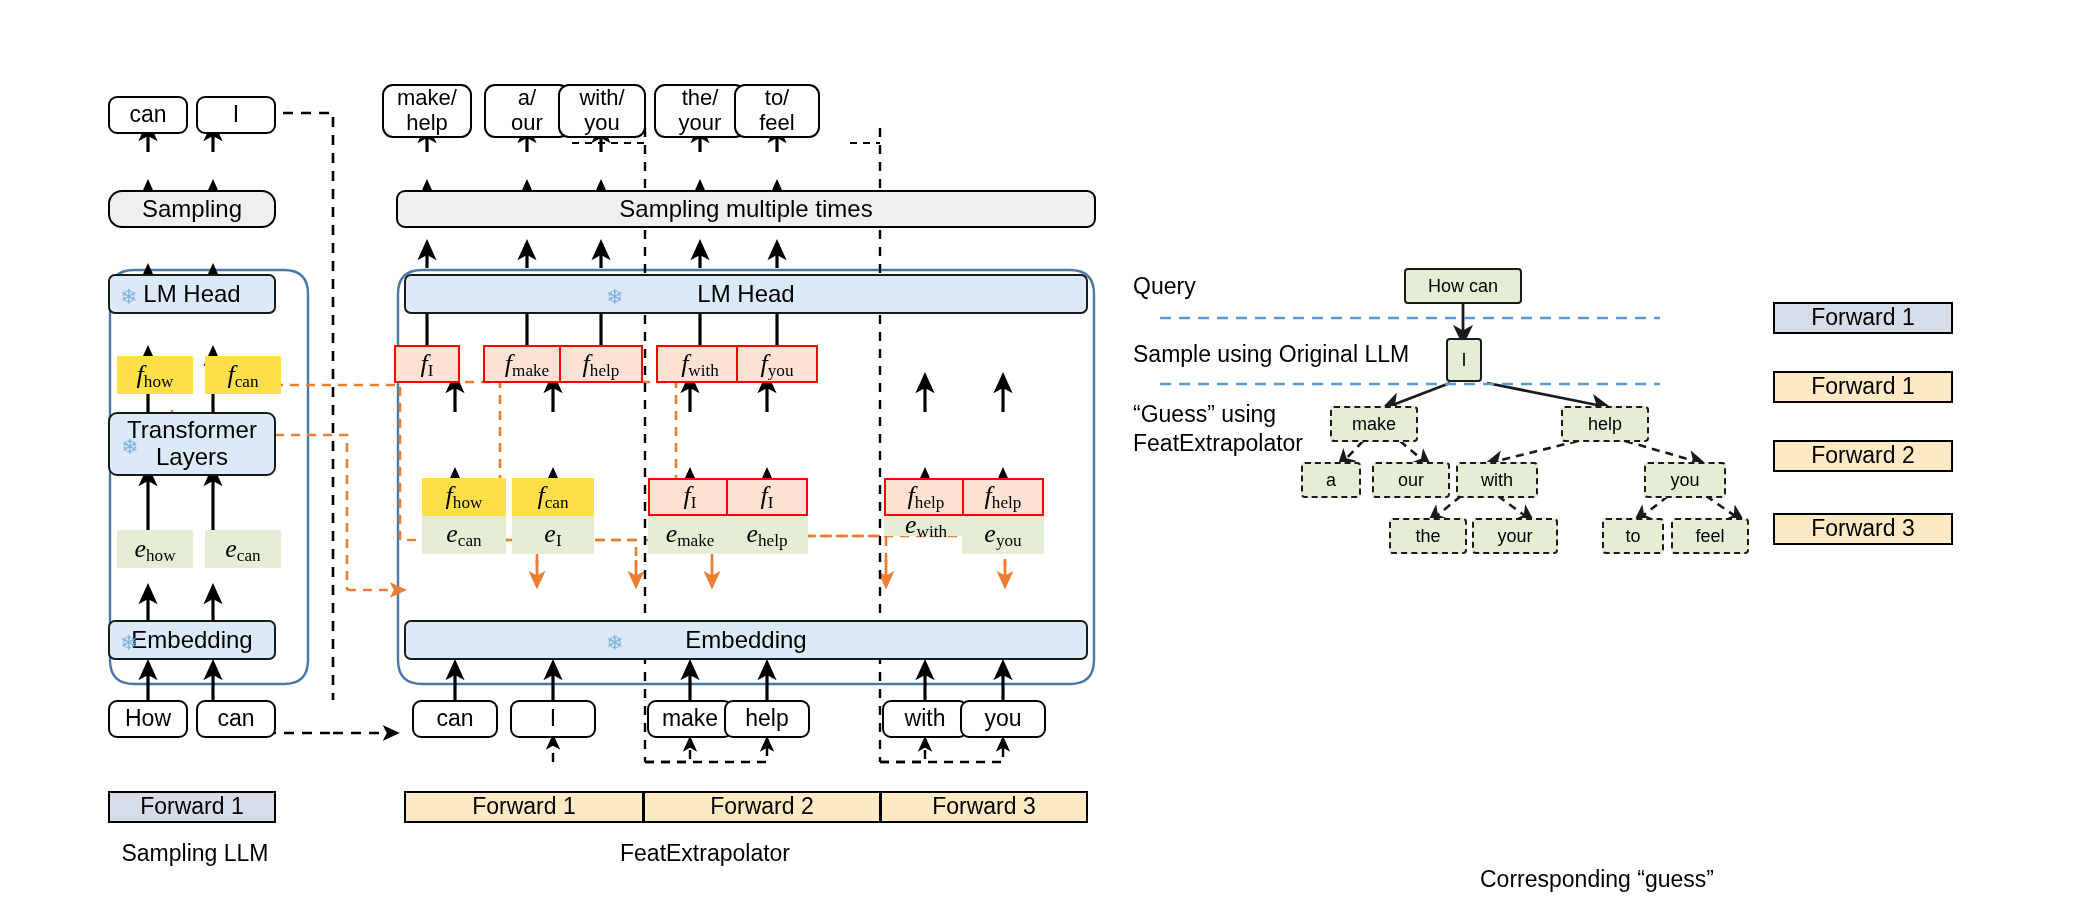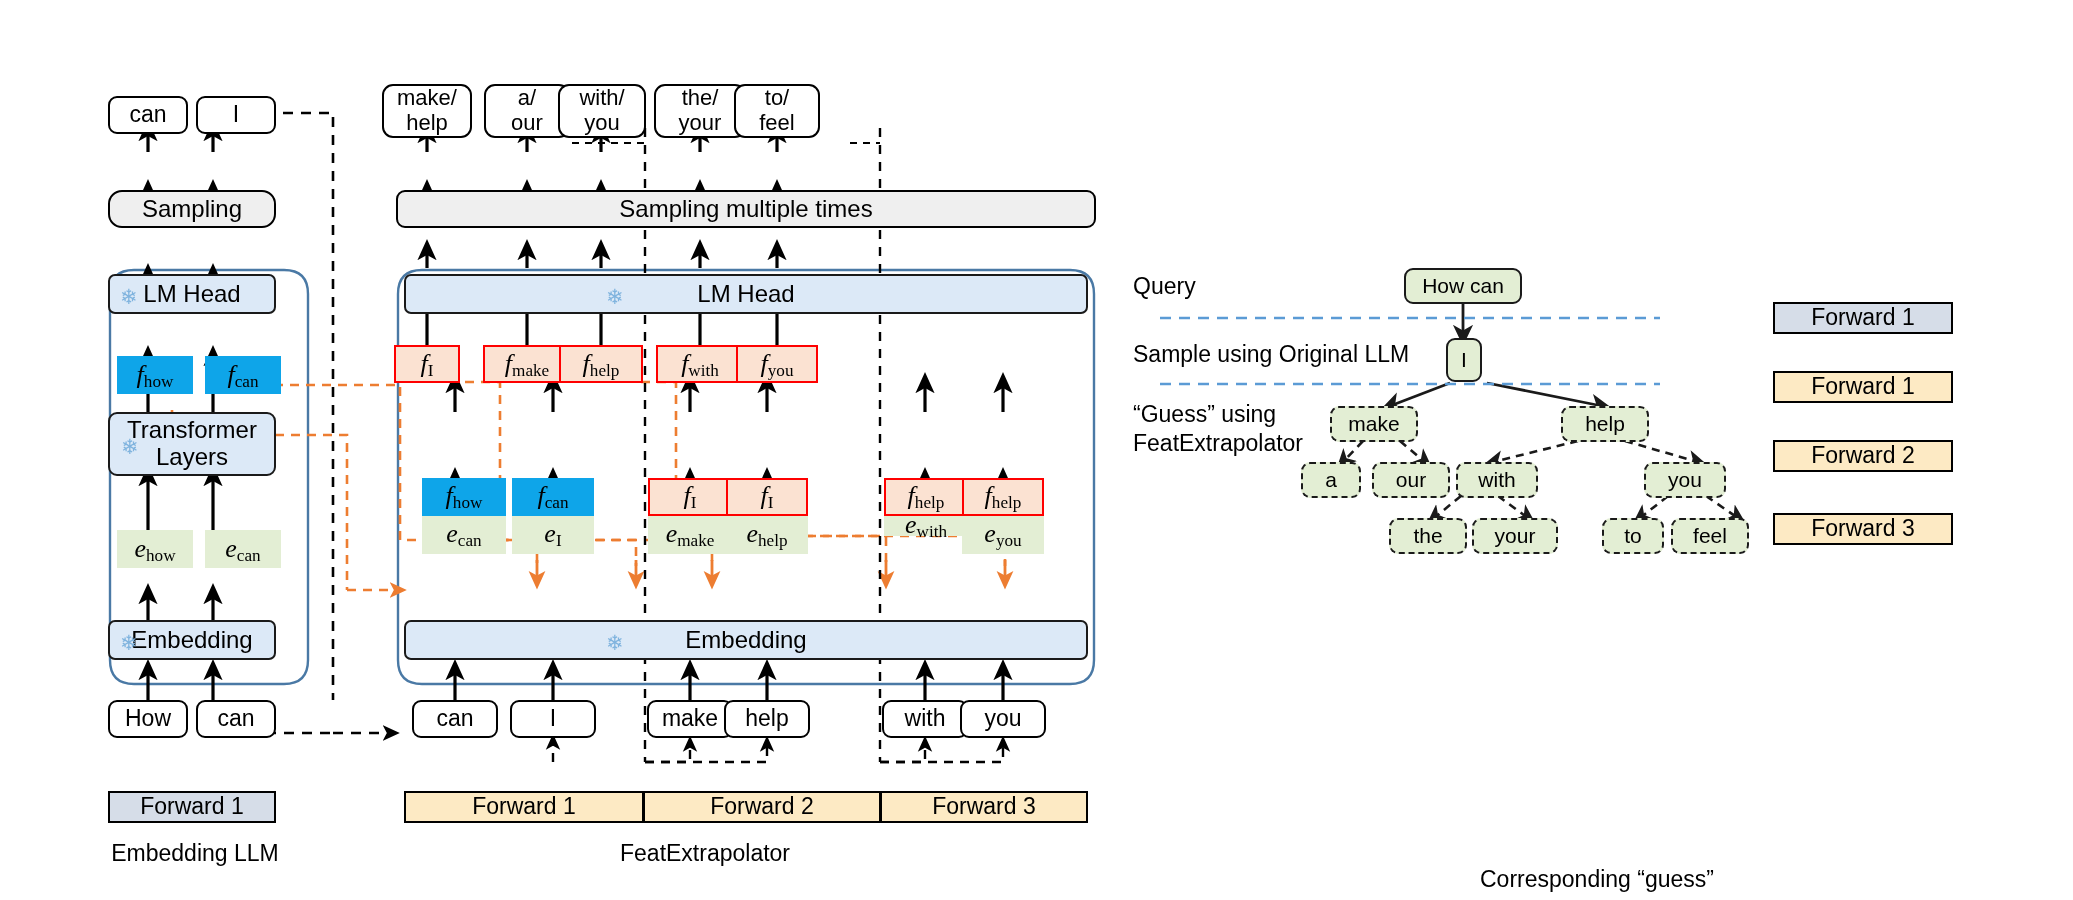--- a/index.html
+++ b/index.html
@@ -19,36 +19,36 @@
   .grey{background:#efefef;border:2.5px solid #000;border-radius:9px;font-size:24px;}
 
   
   .blue{background:#dce9f7;border:2.5px solid #1a1a1a;border-radius:9px;font-size:24px;}
   .blue.sq{border-radius:7px;}
 
   
   .yellow{background:#fcdf8e;border:2.5px solid #1a1a1a;border-radius:9px;font-size:24px;}
 
   
-  .feat{background:#0ea5e9;font-size:23px;border:0;}
+  .feat{background:#fde047;font-size:23px;border:0;}
   .feat.redb{border:2.5px solid #ff0000;background:#fbe2d2;}
 
   
   .emb{background:#e3eed4;font-size:23px;border:0;}
 
   
   .pair{position:absolute;display:flex;flex-direction:column;}
   .pair > div{display:flex;align-items:center;justify-content:center;box-sizing:border-box;}
 
   
   .fwd-grey{background:#d6dde8;border:2px solid #000;font-size:23px;}
   .fwd-yellow{background:#fdeac4;border:2px solid #000;font-size:23px;}
 
   
-  .tnode{background:#e3eed4;border:2.5px solid #1a1a1a;border-radius:9px;font-size:21px;}
+  .tnode{background:#e3eed4;border:2.5px solid #1a1a1a;border-radius:4px;font-size:18px;}
   .tnode.dash{border-style:dashed;border-width:2.5px;}
 
   .cap{position:absolute;font-size:23px;white-space:nowrap;}
   .lbl{position:absolute;font-size:23px;white-space:nowrap;line-height:1.25;}
 
   .snow{position:absolute;font-size:21px;color:#7fb3de;line-height:1;}
 
   sub{font-size:0.66em;vertical-align:-0.22em;}
   .it{font-family:"Liberation Serif", serif;font-style:italic;font-size:26px;}
   .it sub{font-style:normal;font-family:"Liberation Serif", serif;}
@@ -271,21 +271,21 @@
   </div>
   <div class="node tok" style="left:196px;top:700px;width:80px;height:38px;">
     <span>can</span>
   </div>
 
   <div class="node fwd-grey" style="left:108px;top:791px;width:168px;height:32px;">
     <span>Forward 1</span>
   </div>
 
   <div class="cap" style="left:105px;top:840px;width:180px;text-align:center;">
-    <span>Embedding LLM</span>
+    <span>Sampling LLM</span>
   </div>
 
   <div class="node tok two" style="left:382px;top:84px;width:90px;height:54px;">
     <span>make/</span>
     <span>help</span>
   </div>
   <div class="node tok two" style="left:484px;top:84px;width:86px;height:54px;">
     <span>a/</span>
     <span>our</span>
   </div>

